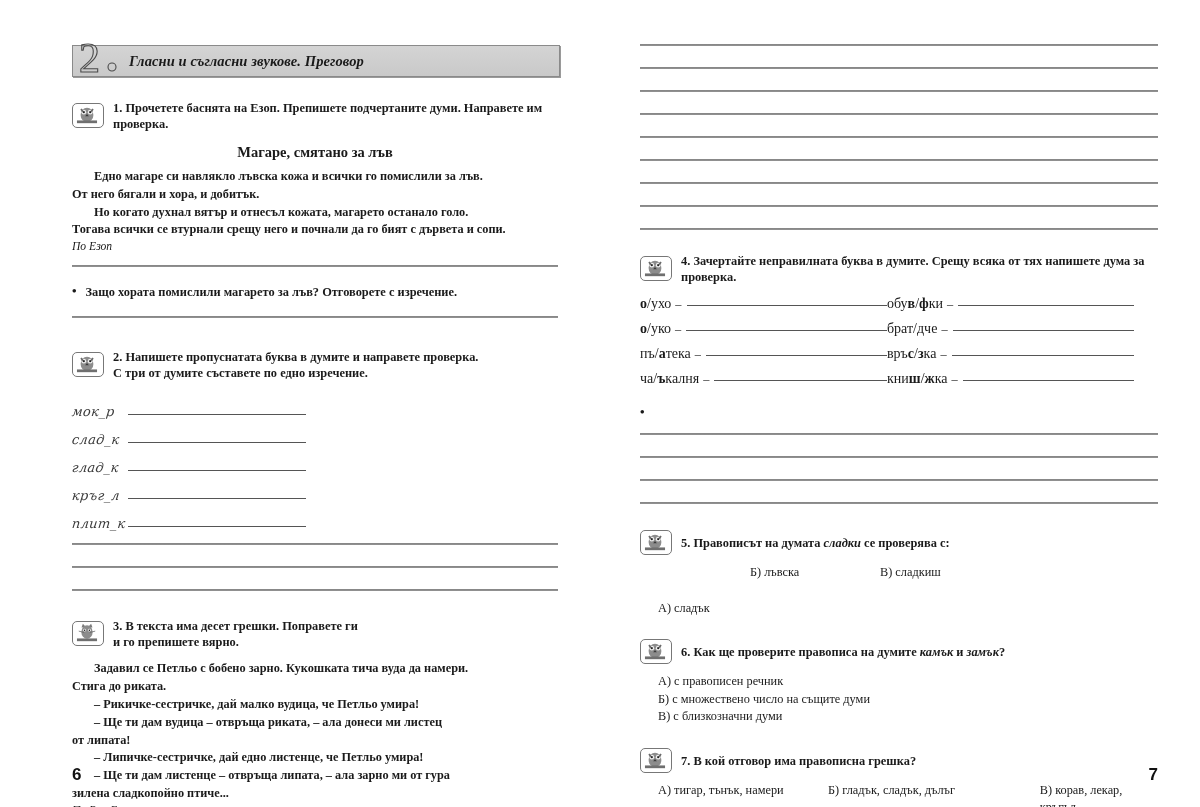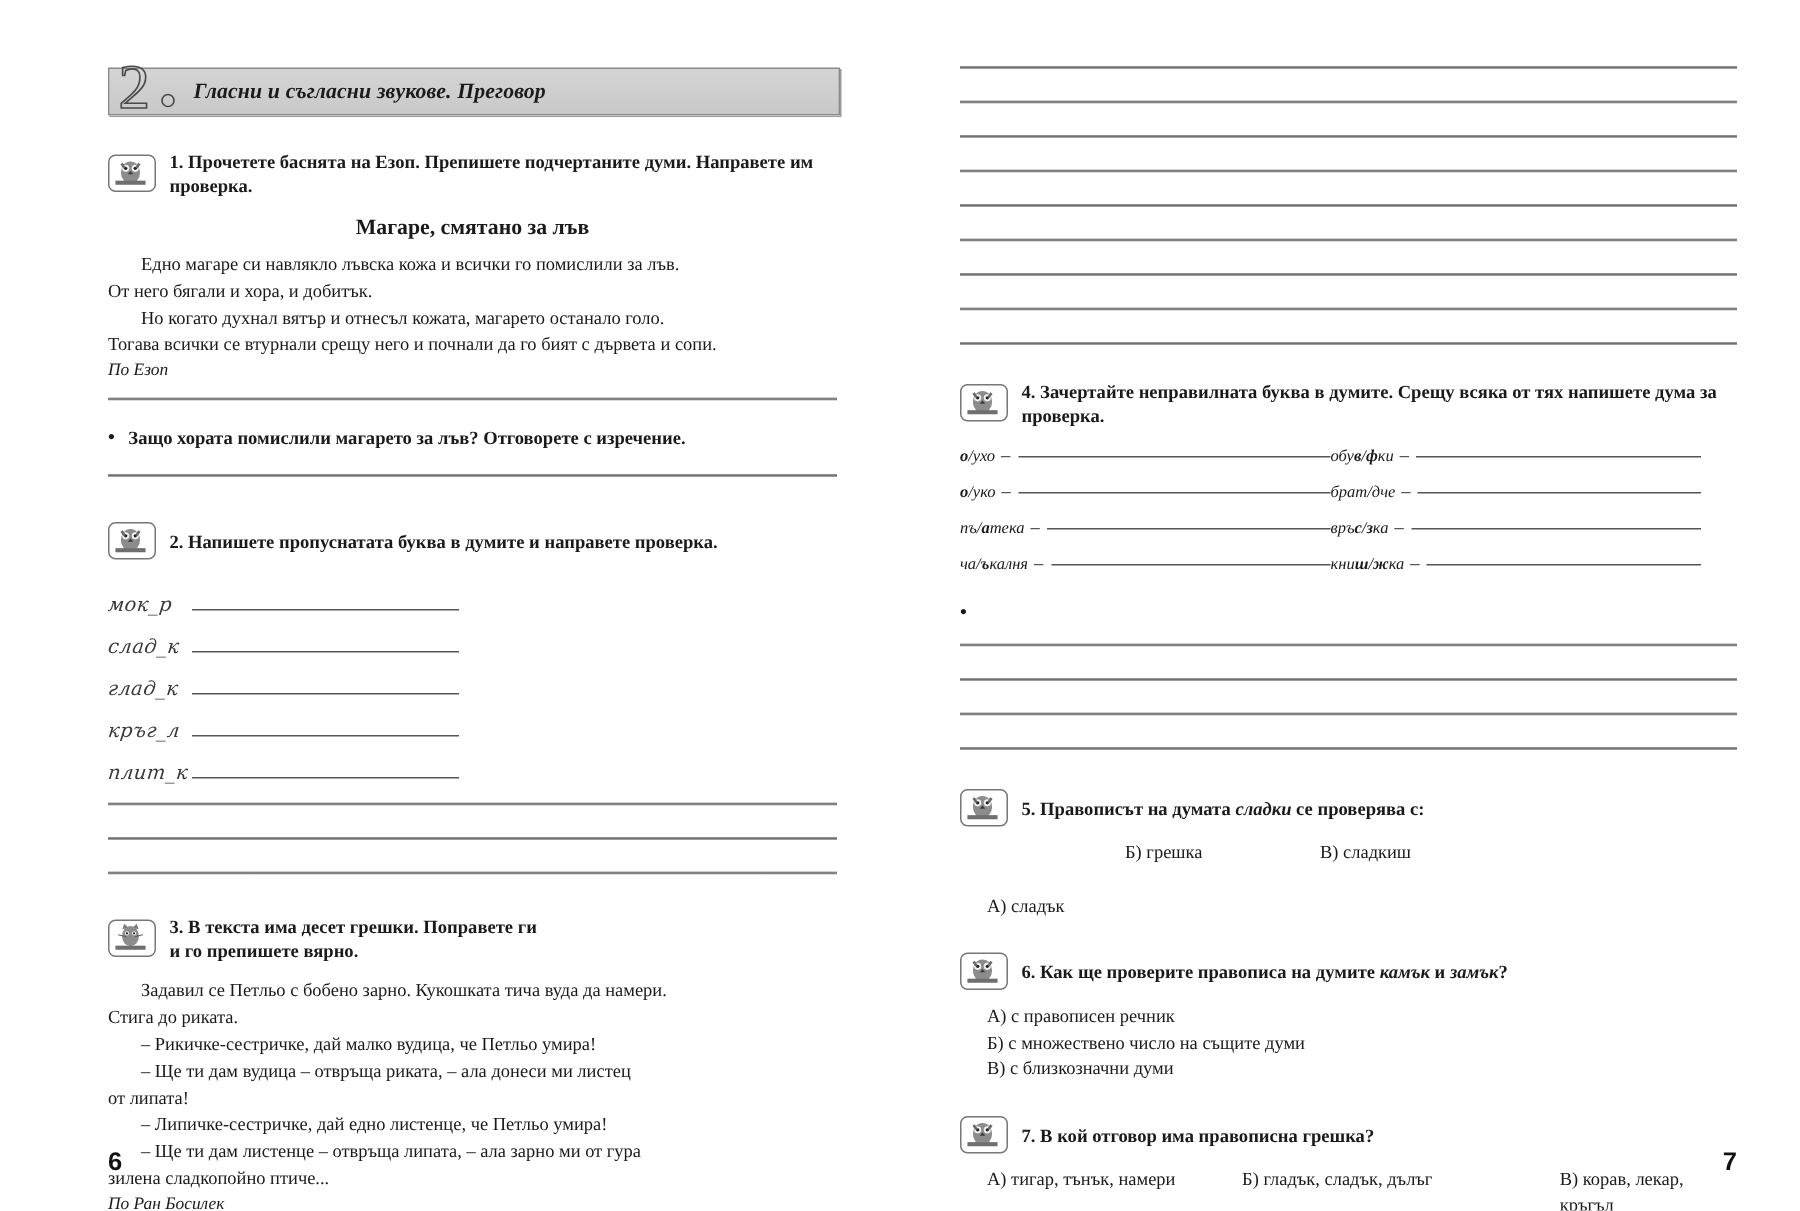--- a/index.html
+++ b/index.html
@@ -88,20 +88,21 @@
   
   .story-title {
     text-align: center;
     font-weight: bold;
     font-size: 14.5px;
     margin: 12px 0 7px 0;
   }
   .story {
     font-size: 12.3px;
     line-height: 1.45;
+    font-weight: bold;
   }
   .story p { margin: 0; }
   .indent { text-indent: 22px; }
   .attrib {
     font-style: italic;
     font-size: 11.6px;
     margin-top: 1px;
     padding-right: 46px;
   }
   .attrib-far { padding-right: 26px; }
@@ -159,24 +160,23 @@
     display: flex;
     align-items: baseline;
     margin-bottom: 9px;
   }
   .fill-cell {
     display: flex;
     align-items: baseline;
     width: 247px;
   }
   .fill-word {
-    font-size: 11px;
+    font-size: 14px;
     white-space: nowrap;
     flex: 0 0 auto;
-    font-style: italic;
   }
   .fill-word b { font-weight: bold; }
   .fill-dash { margin: 0 5px 0 4px; font-size: 12.3px; }
   .fill-blank {
     flex: 1 1 auto;
     height: 1.3px;
     background: #555;
     transform: translateY(-2px);
     min-width: 60px;
   }
@@ -285,20 +285,21 @@
           <circle cx="18.5" cy="9" r="2.6" fill="#f0f0f0"></circle>
           <circle cx="11.5" cy="9" r="1.2" fill="#222"></circle>
           <circle cx="18.5" cy="9" r="1.2" fill="#222"></circle>
           <path d="M15 11 l-2 2.4 h4 Z" fill="#3a3a3a"></path>
           <path d="M8.5 5.5 l2 3 M21.5 5.5 l-2 3" stroke="#6a6a6a" stroke-width="2"></path>
           <rect x="4" y="18" width="22" height="3" fill="#6f6f6f"></rect>
         </svg>
       </div>
       <div class="task-text">
         <div>2. Напишете пропуснатата буква в думите и направете проверка.</div>
+        <div>С три от думите съставете по едно изречение.</div>
       </div>
     </div>
 
     <div class="cursive-list">
       <div class="cursive-row">
         <span class="cursive-word">мок_р</span>
         <span class="cursive-line"></span>
       </div>
       <div class="cursive-row">
         <span class="cursive-word">слад_к</span>
@@ -474,21 +475,21 @@
           <path d="M8.5 5.5 l2 3 M21.5 5.5 l-2 3" stroke="#6a6a6a" stroke-width="2"></path>
           <rect x="4" y="18" width="22" height="3" fill="#6f6f6f"></rect>
         </svg>
       </div>
       <div class="task-text">
         <span>5. Правописът на думата </span><i>сладки</i><span> се проверява с:</span>
       </div>
     </div>
     <div class="choices choices-inline">
       <span class="choice-col-a">А) сладък</span>
-      <span class="choice-col-b">Б) грешка</span>
+      <span class="choice-col-b">Б) лъвска</span>
       <span>В) сладкиш</span>
     </div>
 
     <div class="spacer-22"></div>
 
     <div class="task">
       <div class="badge">
         <svg viewBox="0 0 30 23" width="28" height="21">
           <ellipse cx="15" cy="12" rx="7" ry="8" fill="#8c8c8c"></ellipse>
           <circle cx="11.5" cy="9" r="2.6" fill="#f0f0f0"></circle>

